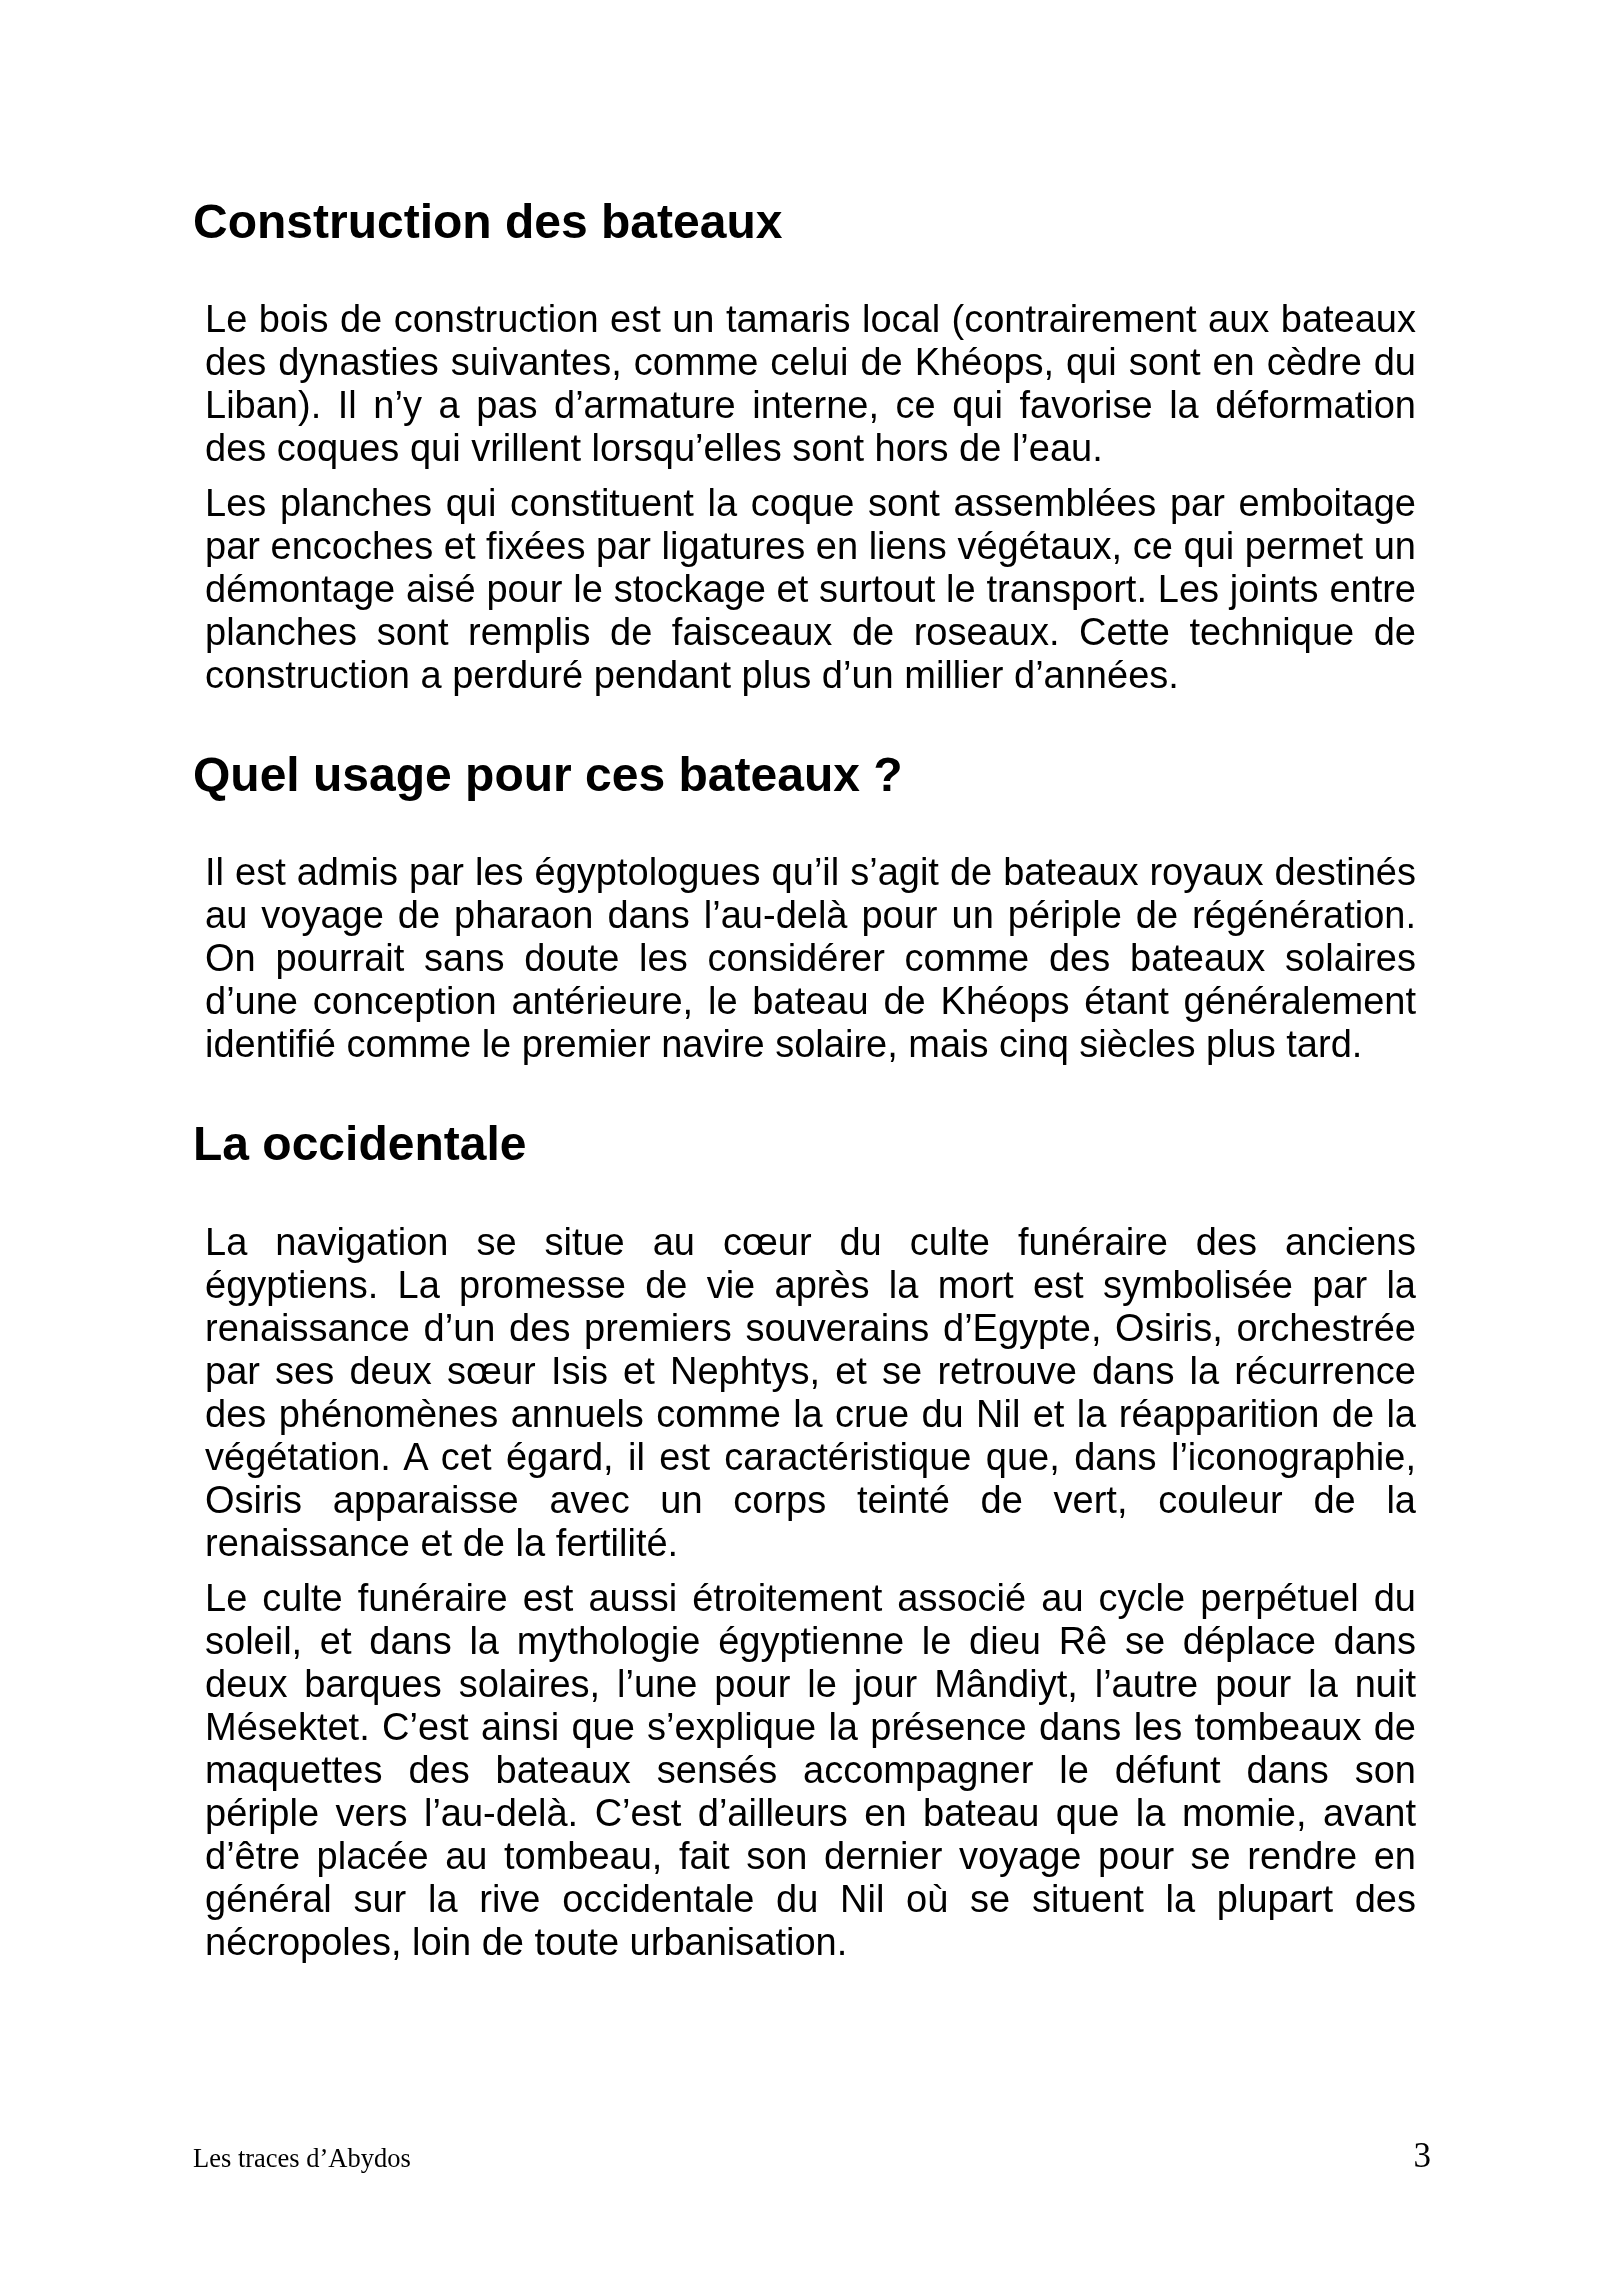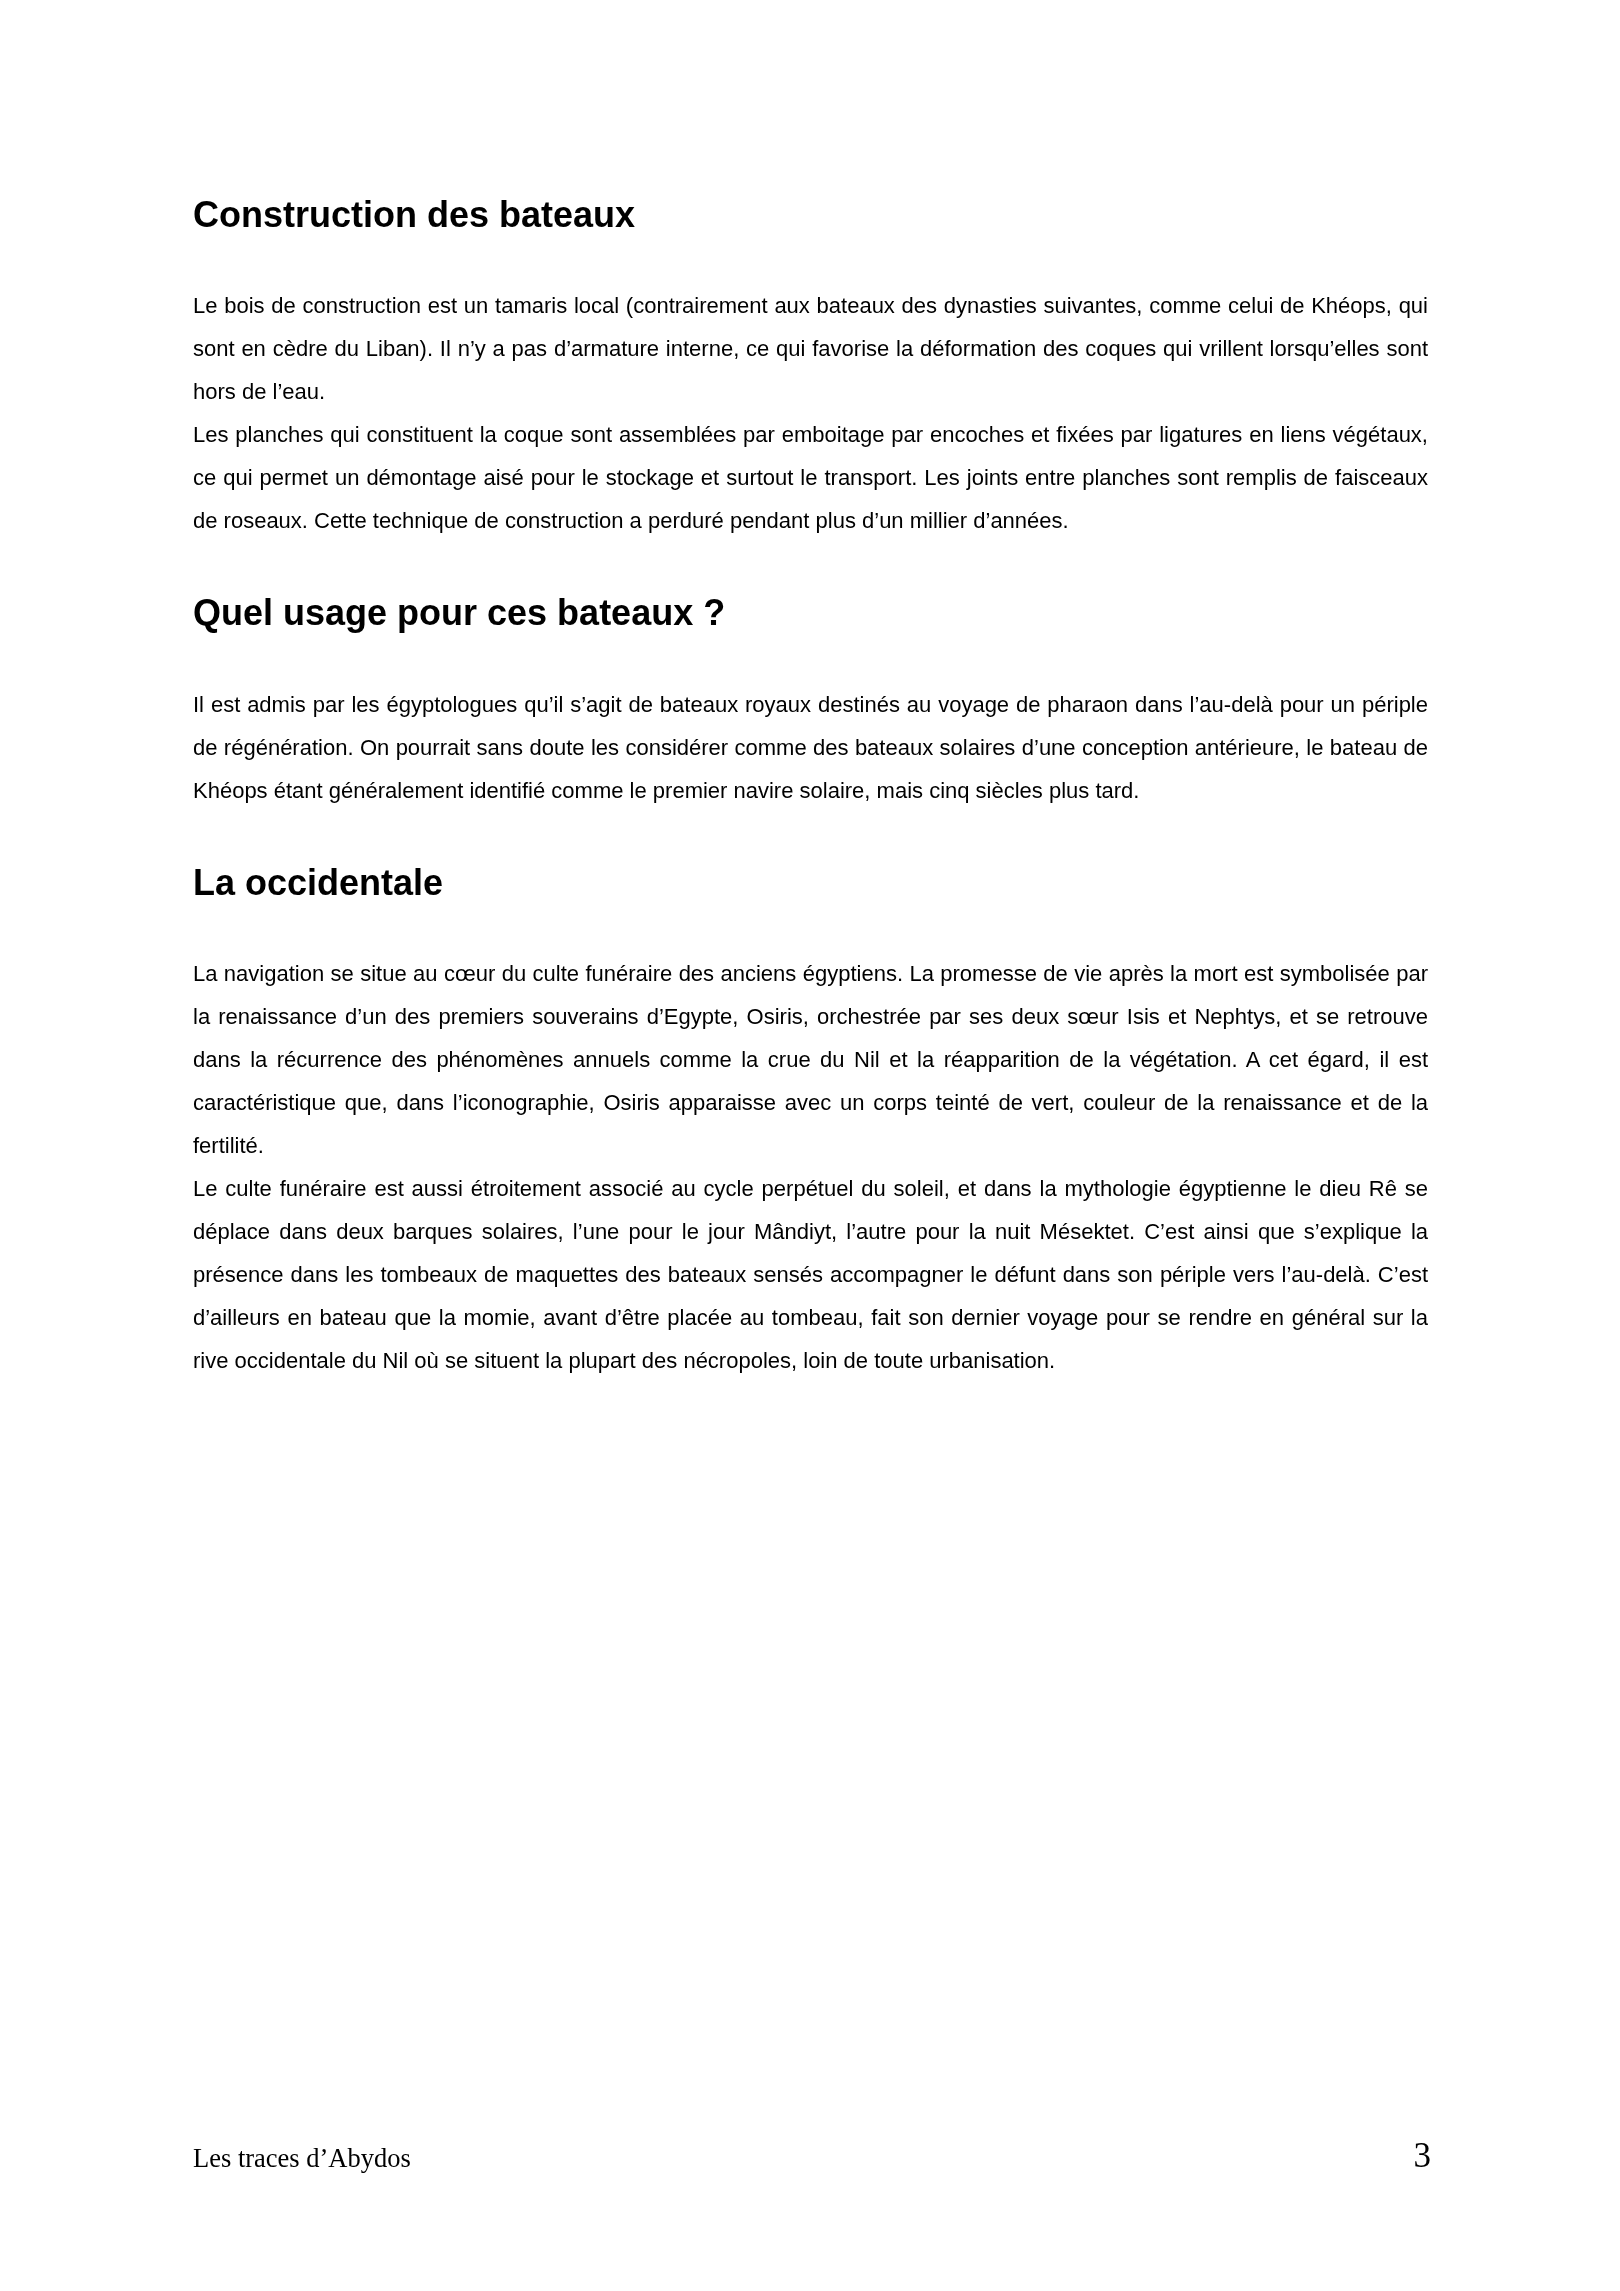--- a/index.html
+++ b/index.html
@@ -16,36 +16,36 @@
     overflow: hidden;
   }
   .content {
     position: absolute;
     left: 193px;
     right: 192px;
     top: 194px;
   }
   .section-heading {
     font-family: "Liberation Sans", "DejaVu Sans", sans-serif;
-    font-size: 36px;
+    font-size: 48px;
     font-weight: 700;
     line-height: 1.15;
     margin: 0 0 49px 0;
     letter-spacing: 0px;
     color: #000000;
   }
   .section + .section .section-heading {
     margin-top: 50px;
   }
   .body-paragraph {
     font-family: "Liberation Sans", "DejaVu Sans", sans-serif;
-    font-size: 22px;
+    font-size: 38px;
     line-height: 43px;
     text-align: justify;
-    margin: 0;
+    margin: 12px;
     color: #000000;
   }
   .page-footer {
     position: absolute;
     left: 193px;
     right: 189px;
     bottom: 116px;
     display: flex;
     justify-content: space-between;
     align-items: baseline;

